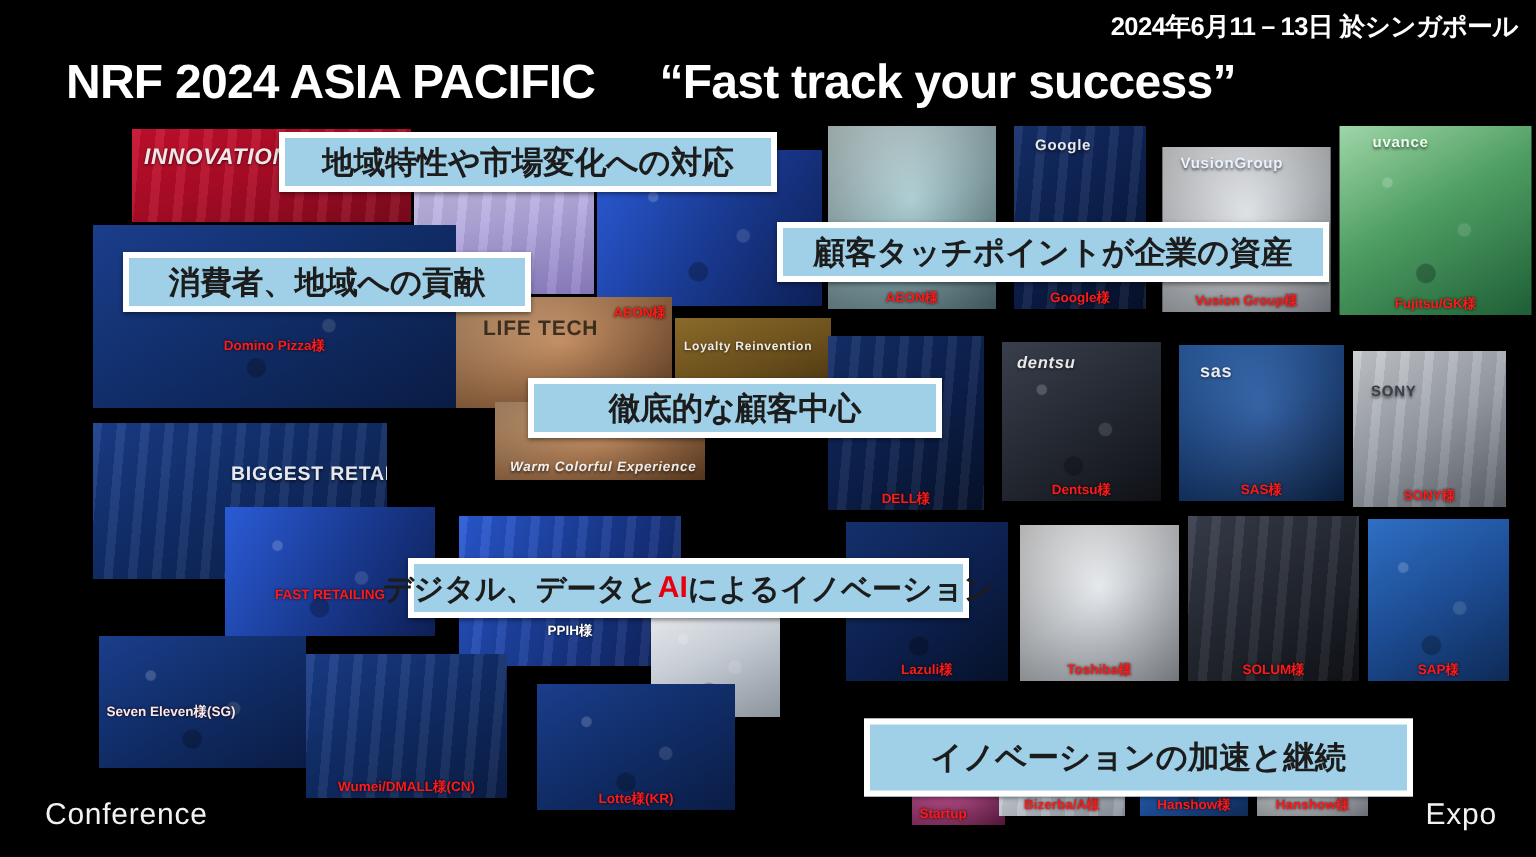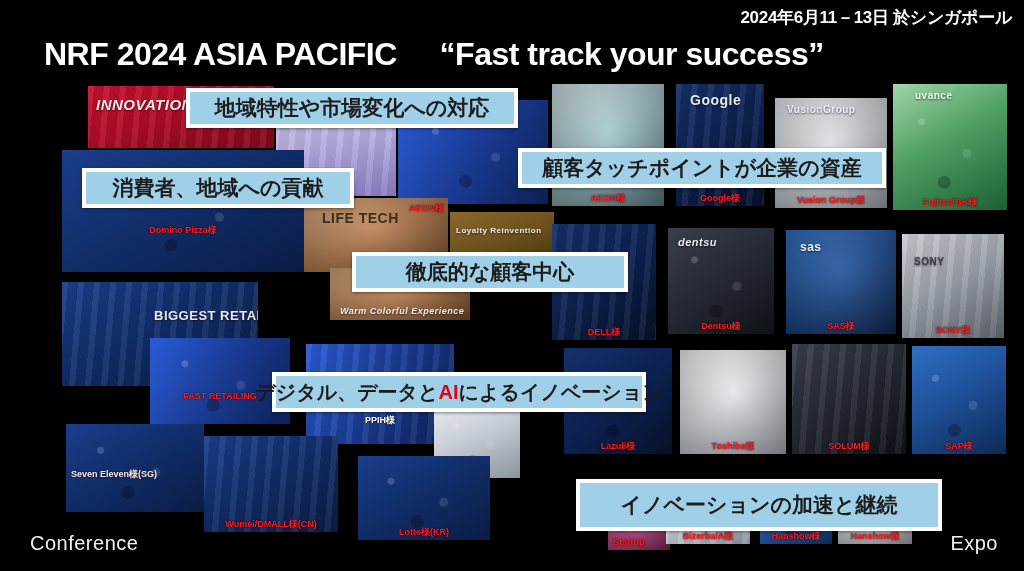--- a/index.html
+++ b/index.html
@@ -226,29 +226,29 @@
     <div class="ph-overlay-dots"></div>
     <div class="ph-cap" style="bottom:2px;">Lotte様(KR)</div>
   </div>
 
   <div class="photo tex-expo-teal" style="left:552px;top:84px;width:112px;height:122px;">
     <div class="ph-overlay-vig"></div>
     <div class="ph-cap">AEON様</div>
   </div>
   <div class="photo tex-expo-navy" style="left:676px;top:84px;width:88px;height:122px;">
     <div class="ph-overlay-bars"></div>
-    <div class="ph-txt" style="left:14px;top:8px;font-size:14px;">Google</div>
+    <div class="ph-txt" style="left:14px;top:8px;font-size:10px;">Google</div>
     <div class="ph-cap">Google様</div>
   </div>
   <div class="photo tex-expo-white" style="left:775px;top:98px;width:112px;height:110px;">
     <div class="ph-overlay-vig"></div>
     <div class="ph-txt" style="left:12px;top:6px;font-size:10px;color:#eaf0ff;">VusionGroup</div>
     <div class="ph-cap">Vusion Group様</div>
   </div>
-  <div class="photo tex-expo-green" style="left:893px;top:84px;width:114px;height:126px;">
+  <div class="photo tex-expo-green" style="left:893px;top:84px;width:128px;height:126px;">
     <div class="ph-overlay-dots"></div>
     <div class="ph-txt" style="left:22px;top:6px;font-size:10px;color:#eaffea;">uvance</div>
     <div class="ph-cap">Fujitsu/GK様</div>
   </div>
 
   <div class="photo tex-expo-navy" style="left:552px;top:224px;width:104px;height:116px;">
     <div class="ph-overlay-bars"></div>
     <div class="ph-cap">DELL様</div>
   </div>
   <div class="photo tex-expo-dark" style="left:668px;top:228px;width:106px;height:106px;">

